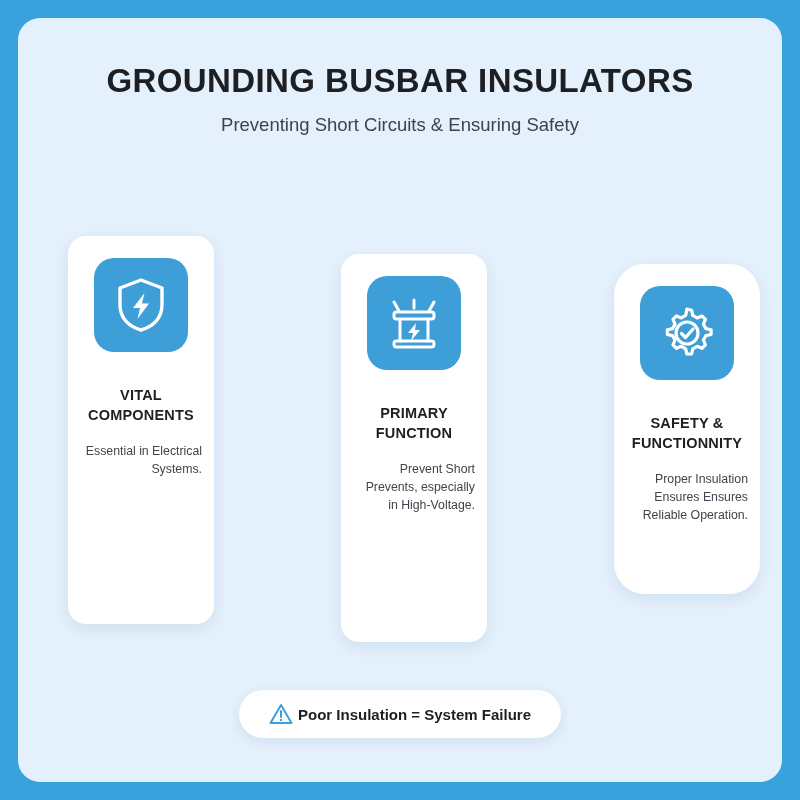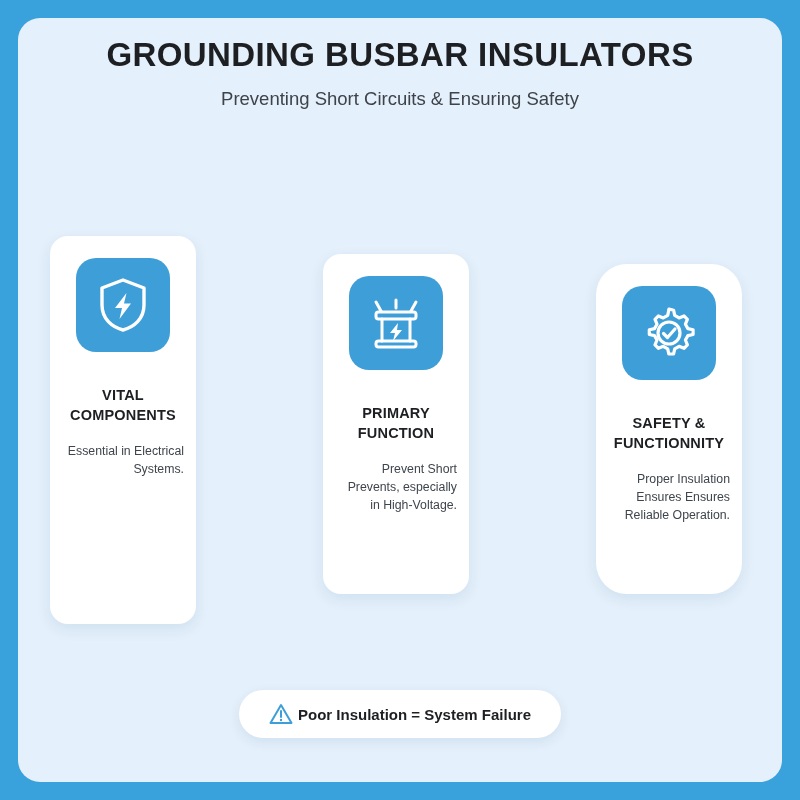--- a/index.html
+++ b/index.html
@@ -21,59 +21,60 @@
     height: 764px;
     background: #e4f0fb;
     border-radius: 22px;
     box-sizing: border-box;
   }
 
   
   .header {
     padding-top: 18px;
     text-align: center;
+    margin-top: 26px;
   }
   .title {
     font-size: 33px;
     font-weight: bold;
     color: #1d1f22;
     letter-spacing: 0.4px;
     line-height: 1.15;
     margin: 0 30px;
   }
   .subtitle {
     font-size: 18.5px;
     color: #3e4349;
     margin-top: 14px;
     font-weight: normal;
   }
 
   
   .cards {
     position: absolute;
-    left: 32px;
+    left: 50px;
     top: 218px;
     width: 692px;
     display: flex;
     justify-content: space-between;
     align-items: flex-start;
   }
   .card {
     width: 146px;
     background: #ffffff;
     border-radius: 18px;
     box-shadow: 0 5px 14px rgba(40, 90, 140, 0.10);
     box-sizing: border-box;
     padding: 22px 12px 20px 12px;
     display: flex;
     flex-direction: column;
     align-items: center;
   }
   .card-offset-0 { margin-top: 0px;  height: 388px; }
-  .card-offset-1 { margin-top: 18px; height: 340px; }
+  .card-offset-1 { margin-top: 18px; height: 388px; }
   .card-offset-2 { margin-top: 28px; height: 330px; border-radius: 31px; }
   .card-offset-3 { margin-top: 14px; height: 380px; }
 
   .icon-tile {
     width: 94px;
     height: 94px;
     border-radius: 20px;
     background: #3e9ed8;
     display: flex;
     align-items: center;

